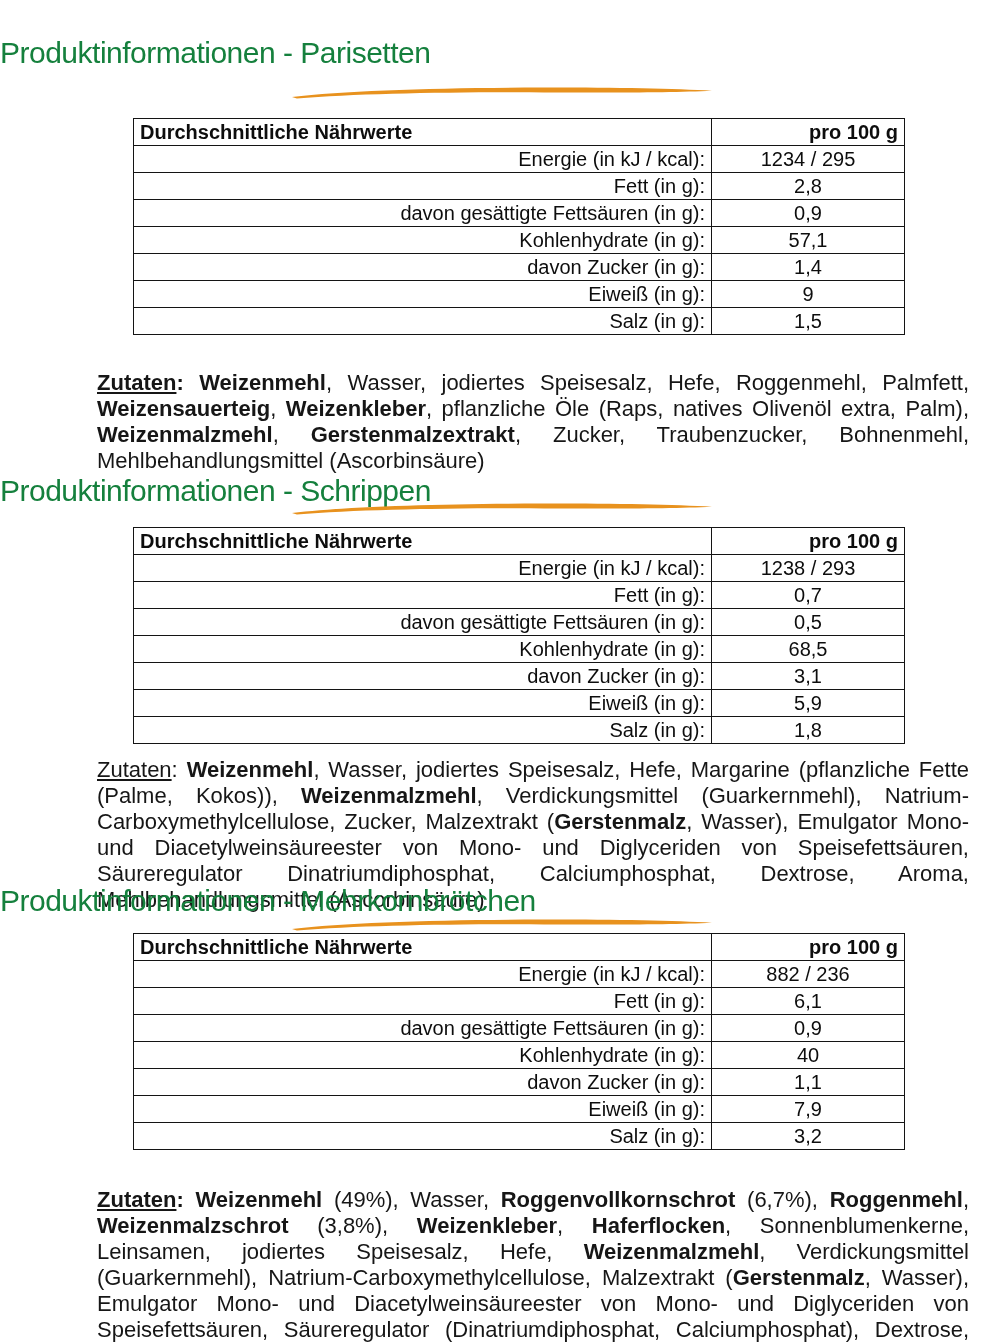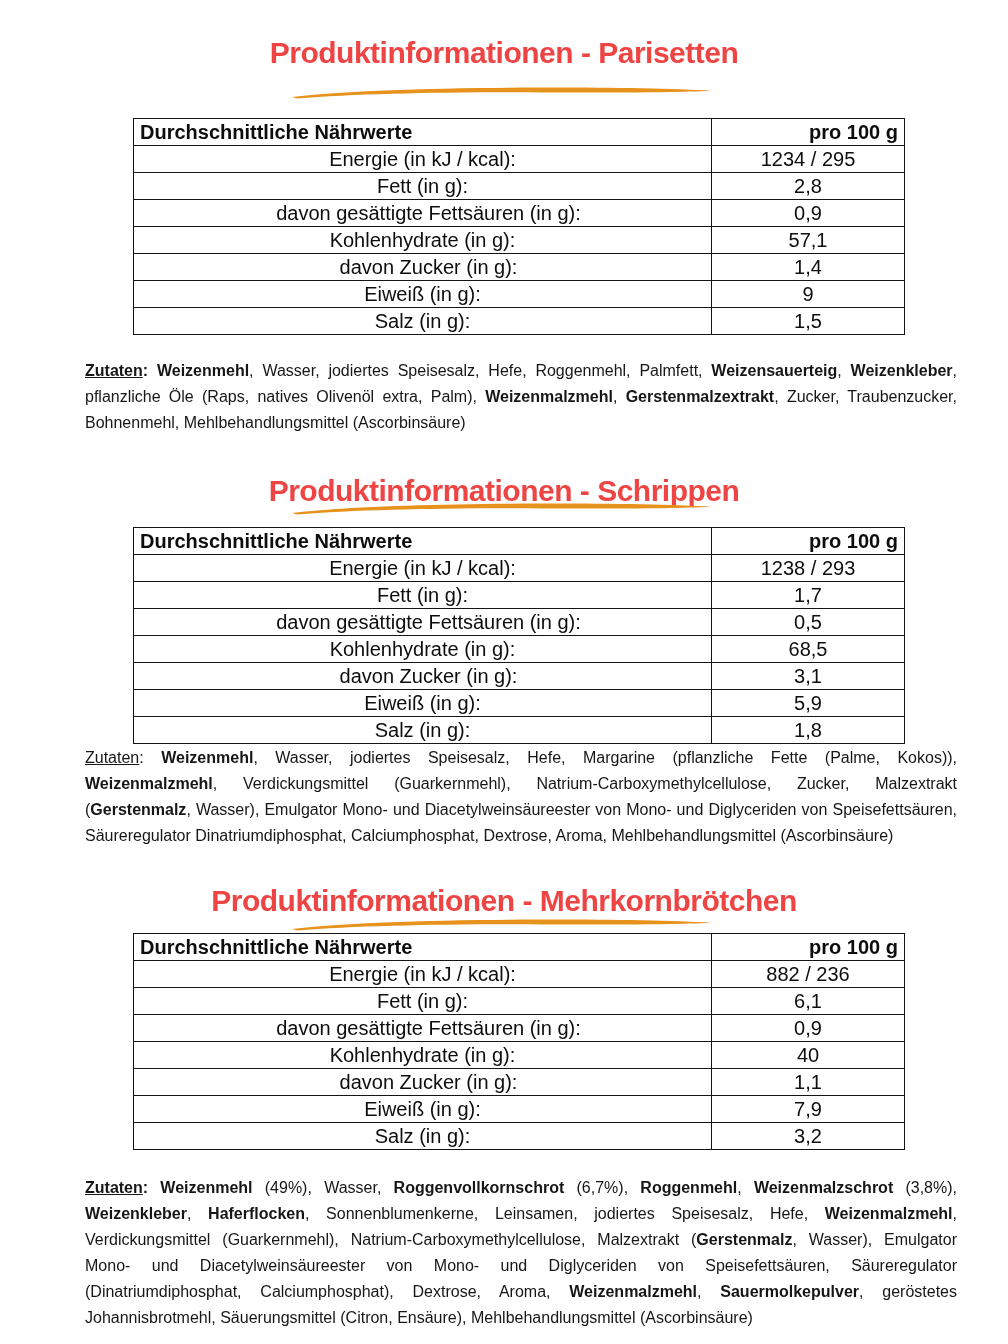--- a/index.html
+++ b/index.html
@@ -11,25 +11,24 @@
     font-family: "Liberation Sans", sans-serif;
     color: #111111;
     overflow: hidden;
   }
 
   
   .sec-title {
     position: absolute;
     left: 0;
     width: 100%;
-    text-align: center;
     font-size: 30px;
-    font-weight: bold;
+    font-weight: normal;
     letter-spacing: -0.5px;
-    color: #ef4444;
+    color: #15803d;
   }
   .t1 { top: 36px; }
   .t2 { top: 462px; margin-top: 12px; }
   .t3 { top: 884px; }
 
   
   .swoosh {
     position: absolute;
     left: 292px;
     width: 420px;
@@ -63,31 +62,31 @@
   }
   .ntable th.lcol {
     text-align: left;
     font-weight: bold;
   }
   .ntable th.vcol {
     text-align: right;
     font-weight: bold;
     width: 180px;
   }
-  .ntable td.label { text-align: center; }
+  .ntable td.label { text-align: right; }
   .ntable td.label.indent { padding-left: 18px; }
   .ntable td.value { text-align: center; }
 
   
   .ingredients {
     position: absolute;
     left: 85px;
     width: 872px;
-    margin: 0;
-    font-size: 16px;
+    margin: 12px;
+    font-size: 22px;
     line-height: 26px;
     text-align: justify;
     color: #161616;
   }
   .p1 { top: 358px; }
   .p2 { top: 745px; }
   .p3 { top: 1175px; }
   .ingredients .b { font-weight: bold; }
   .ingredients .zlabel .zword { text-decoration: underline; }
 </style>
@@ -155,21 +154,21 @@
         <th class="vcol">pro 100 g</th>
       </tr>
     </thead>
     <tbody>
         <tr>
           <td class="label">Energie (in kJ / kcal):</td>
           <td class="value">1238 / 293</td>
         </tr>
         <tr>
           <td class="label">Fett (in g):</td>
-          <td class="value">1,7</td>
+          <td class="value">0,7</td>
         </tr>
         <tr>
           <td class="label indent">davon gesättigte Fettsäuren (in g):</td>
           <td class="value">0,5</td>
         </tr>
         <tr>
           <td class="label">Kohlenhydrate (in g):</td>
           <td class="value">68,5</td>
         </tr>
         <tr>

